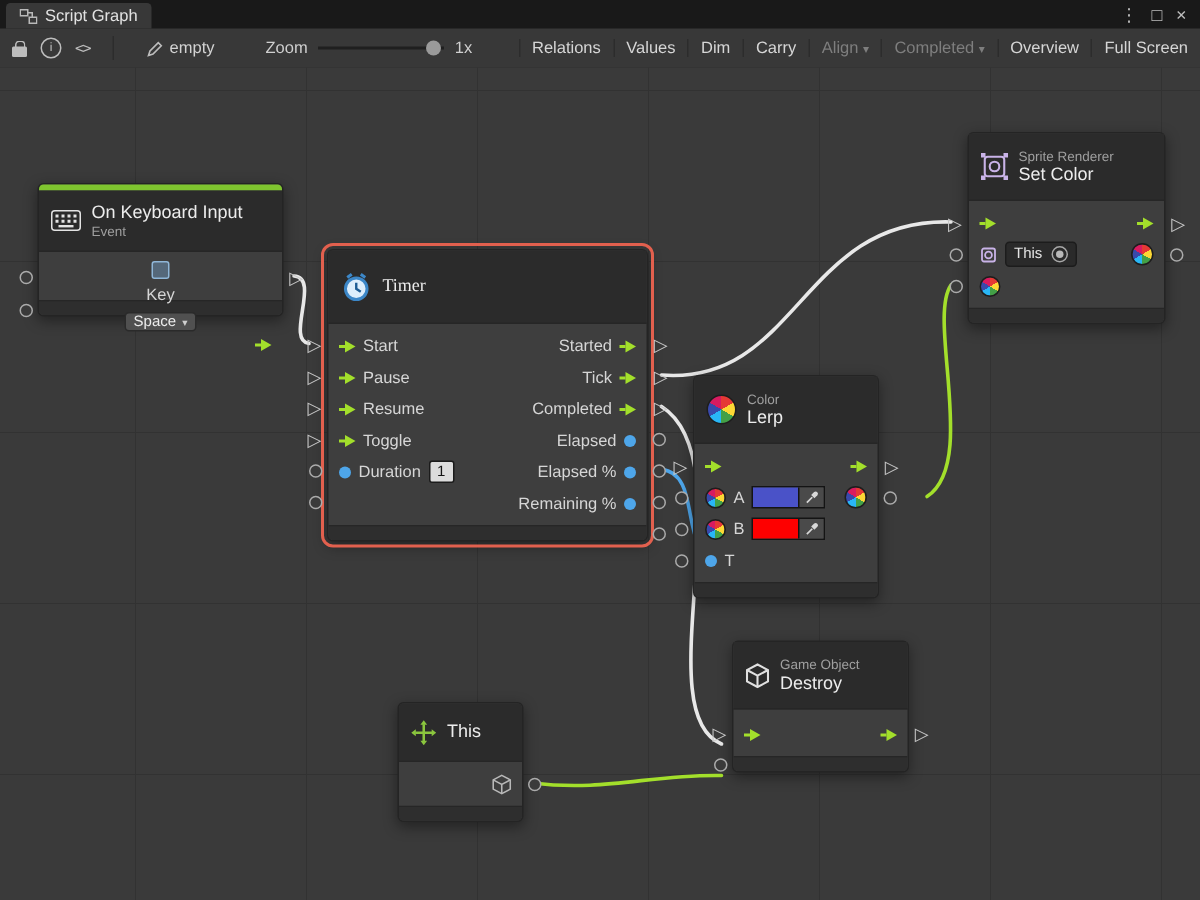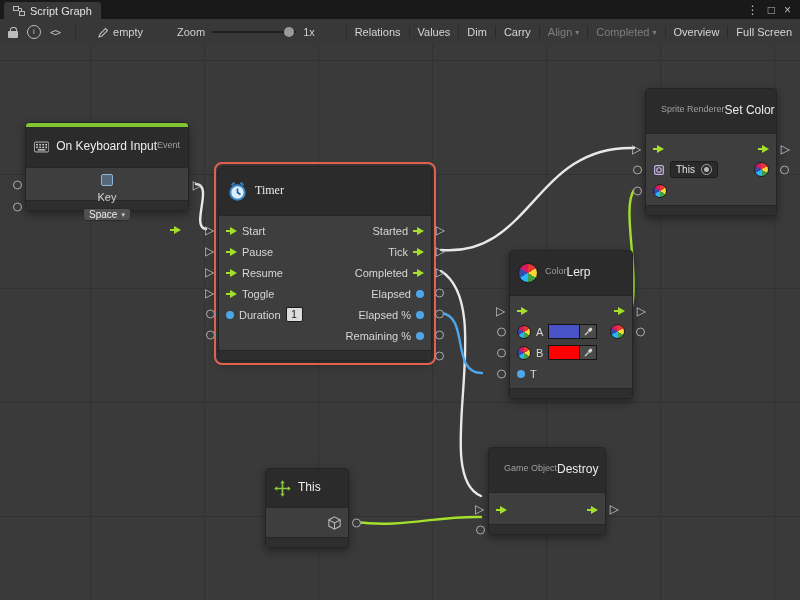--- a/index.html
+++ b/index.html
@@ -46,21 +46,21 @@
   
   .node{position:absolute;z-index:2;background:#3e3e3e;border:1px solid #242424;border-radius:4px;
         box-shadow:0 3px 9px rgba(0,0,0,.4);color:#d8d8d8;font-size:11px;}
   .node.selected{outline:2px solid #e2604e;outline-offset:2px;}
   .event-strip{height:4px;border-radius:3px 3px 0 0;}
   .node-header{background:#2b2b2b;border-bottom:1px solid #262626;display:flex;align-items:center;gap:7px;padding:0 8px;}
   .node-header.h40{height:40px;}
   .node-header.h44{height:44px;}
   .node-header.h48{height:48px;font-family:Liberation Serif, serif;}
   .node-header.h38{height:38px;border-radius:3px 3px 0 0;}
-  .ht{display:flex;flex-direction:row;justify-content:center;}
+  .ht{display:flex;flex-direction:column;justify-content:center;}
   .title{font-size:12px;color:#ececec;line-height:1.15;white-space:nowrap;}
   .cat{font-size:9px;color:#9f9f9f;line-height:1.2;white-space:nowrap;}
   .node-footer{height:9px;background:#2e2e2e;border-top:1px solid #262626;border-radius:0 0 3px 3px;}
   .rows{padding:4px 0;}
   .rows.p6{padding:6px 0 4px 0;}
   .row{height:21px;display:flex;align-items:center;padding:0 7px;gap:5px;}
   .row22{height:22px;flex-direction:column;}
   .lcell{display:flex;align-items:center;gap:5px;min-width:0;}
   .rcell{margin-left:auto;display:flex;align-items:center;gap:5px;}
   .plabel{color:#d6d6d6;white-space:nowrap;}
@@ -292,21 +292,21 @@
     <span class="ext ext-circle" style="left:-13px;top:168px"></span>
     <span class="ext ext-tri" style="right:-14px;top:63px"></span>
     <span class="ext ext-tri" style="right:-14px;top:84px"></span>
     <span class="ext ext-tri" style="right:-14px;top:105px"></span>
     <span class="ext ext-circle" style="right:-13px;top:126px"></span>
     <span class="ext ext-circle" style="right:-13px;top:147px"></span>
     <span class="ext ext-circle" style="right:-13px;top:168px"></span>
     <span class="ext ext-circle" style="right:-13px;top:189px"></span>
   </div>
 
-  <div class="node" style="left:509px;top:205px;width:122px">
+  <div class="node" style="left:462px;top:205px;width:122px">
     <div class="node-header h44">
       <span class="wheel lg"></span>
       <div class="ht">
         <div class="cat">Color</div>
         <div class="title">Lerp</div>
       </div>
     </div>
     <div class="rows">
       <div class="row">
         <div class="lcell">
@@ -424,21 +424,21 @@
         <svg width="13" height="14" viewBox="0 0 16 17">
           <path d="M8 1 L15 4.7 V12.3 L8 16 L1 12.3 V4.7 Z" fill="none" stroke="#b8b8b8" stroke-width="1.3"></path>
           <path d="M1 4.7 L8 8.4 L15 4.7 M8 8.4 V16" fill="none" stroke="#b8b8b8" stroke-width="1.3"></path>
         </svg>
       </div>
     </div>
     <div class="node-footer"></div>
     <span class="ext ext-circle" style="right:-13px;top:54px"></span>
   </div>
 
-  <div class="node" style="left:488px;top:402px;width:116px">
+  <div class="node" style="left:488px;top:382px;width:116px">
     <div class="node-header h44">
       <svg width="16" height="17" viewBox="0 0 16 17">
         <path d="M8 1 L15 4.7 V12.3 L8 16 L1 12.3 V4.7 Z" fill="none" stroke="#e0e0e0" stroke-width="1.4"></path>
         <path d="M1 4.7 L8 8.4 L15 4.7 M8 8.4 V16" fill="none" stroke="#e0e0e0" stroke-width="1.4"></path>
       </svg>
       <div class="ht">
         <div class="cat">Game Object</div>
         <div class="title">Destroy</div>
       </div>
     </div>

